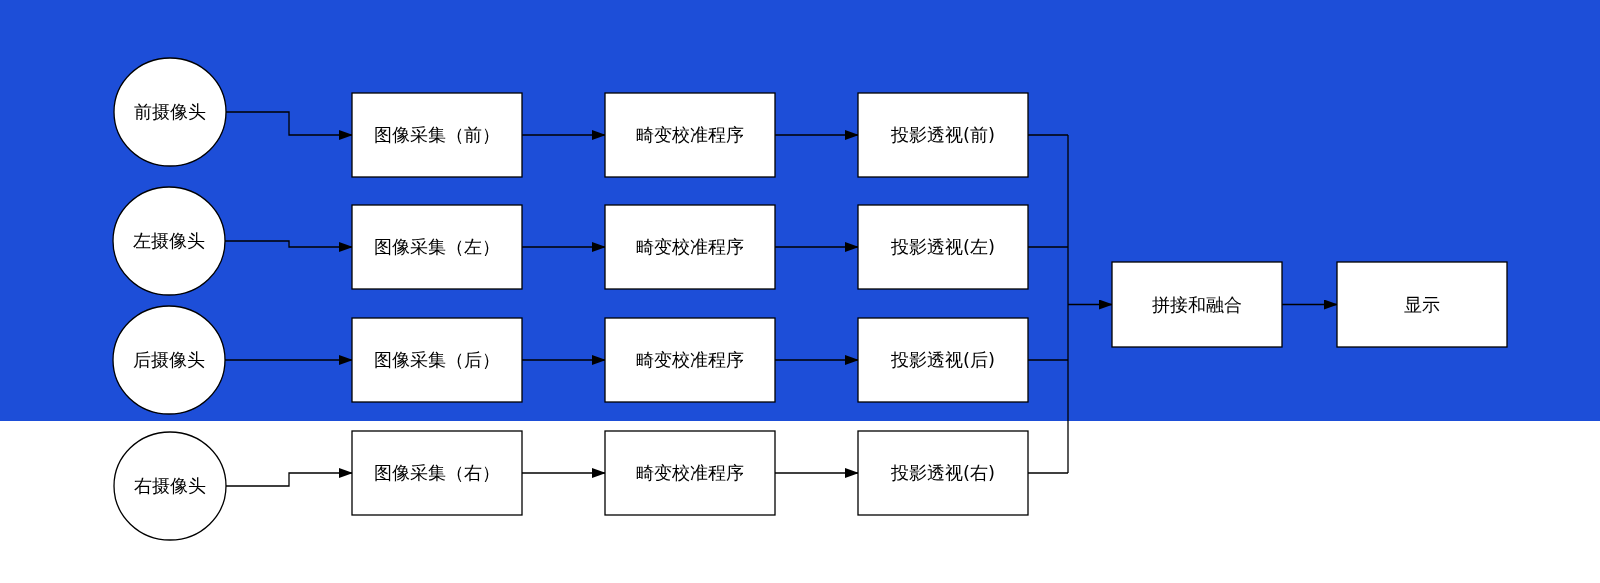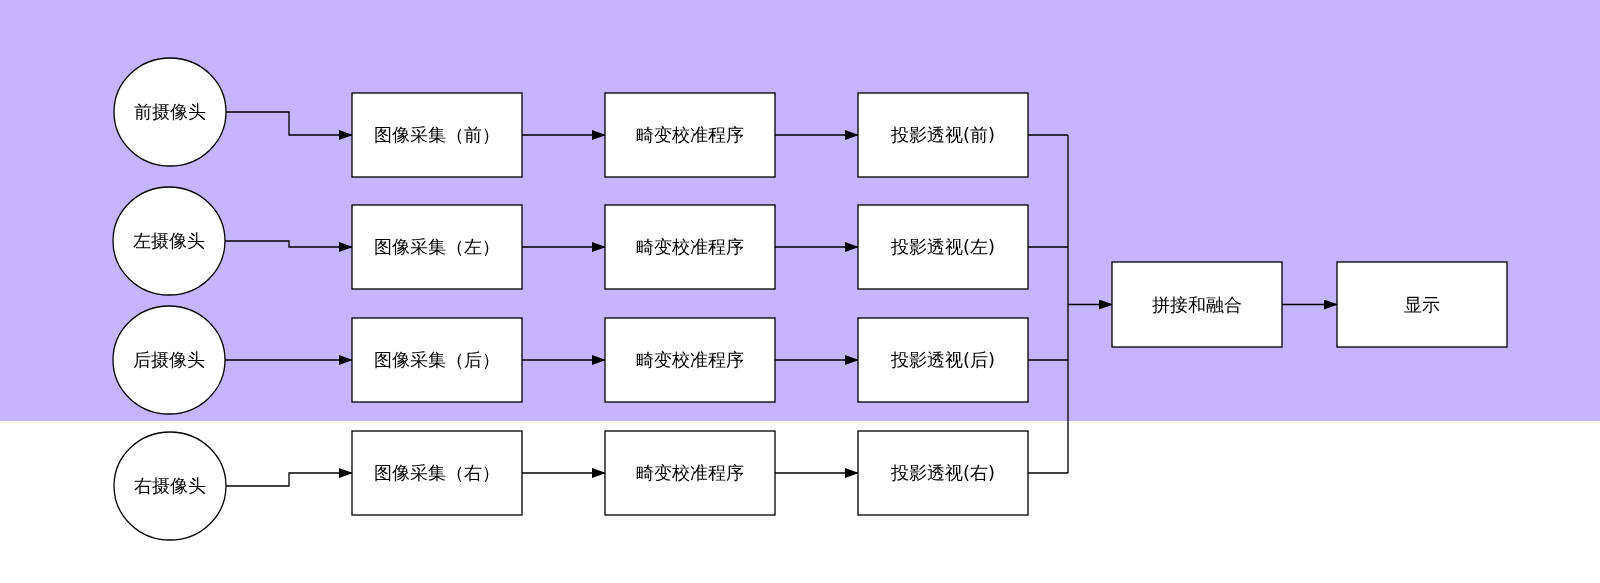--- a/index.html
+++ b/index.html
@@ -8,21 +8,21 @@
     background: #ffffff;
     width: 1600px;
     height: 583px;
     overflow: hidden;
     font-family: "DejaVu Sans", "Liberation Sans", sans-serif;
   }
   .canvas {
     position: relative;
     width: 1600px;
     height: 421px;
-    background: #c4b5fd;
+    background: #1d4ed8;
   }
   svg {
     display: block;
   }
   .shape {
     fill: #ffffff;
     stroke: #000000;
     stroke-width: 1.3;
   }
   .edge {

